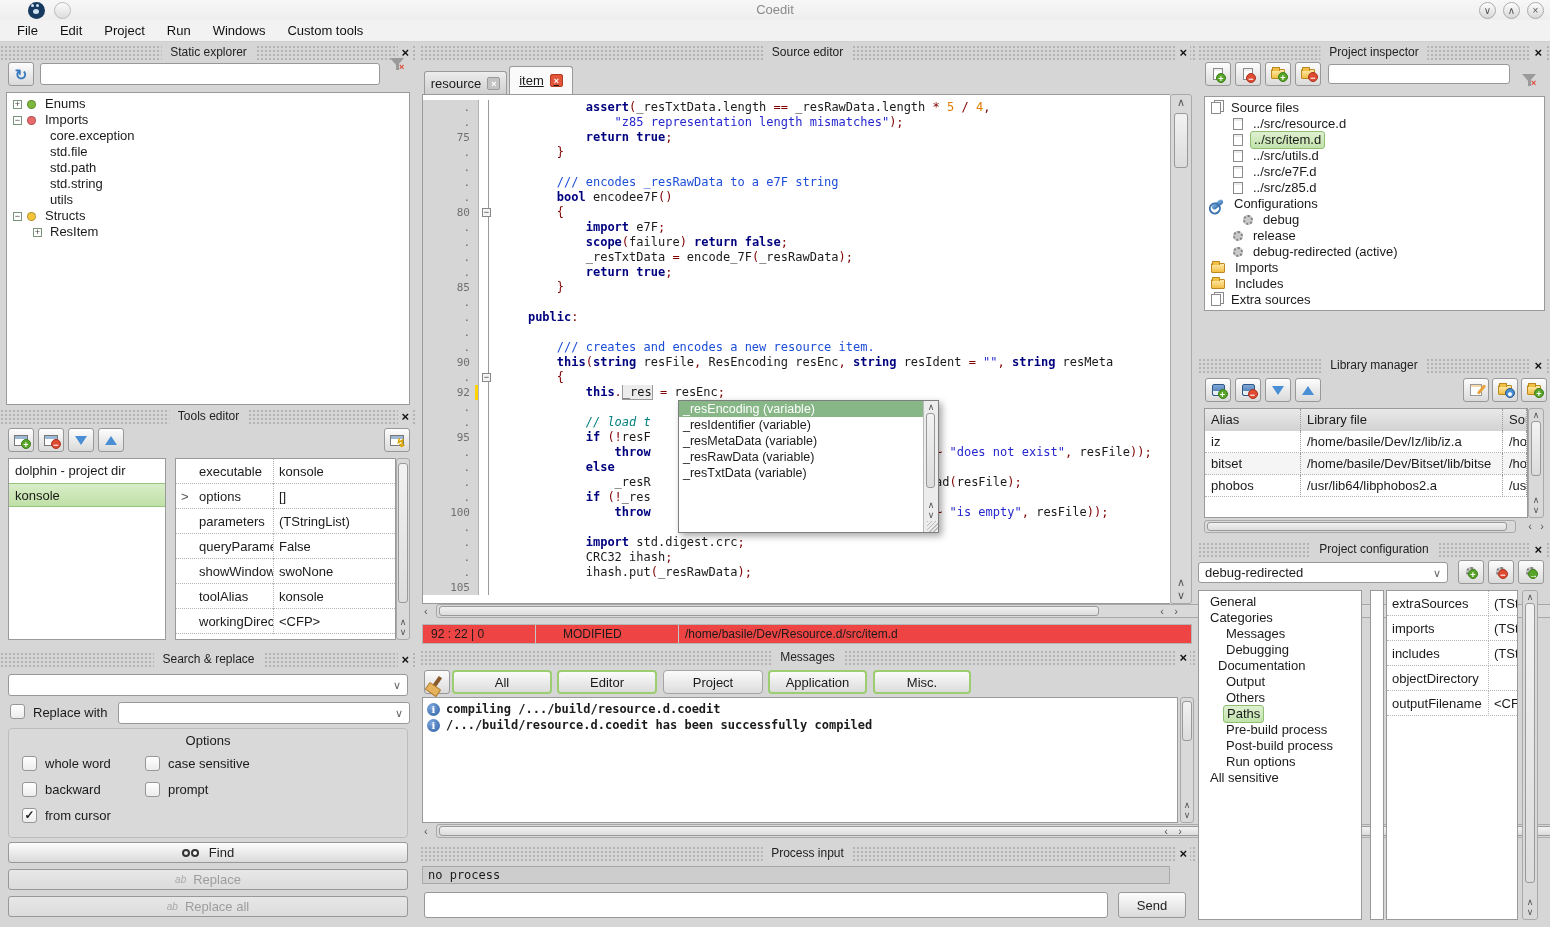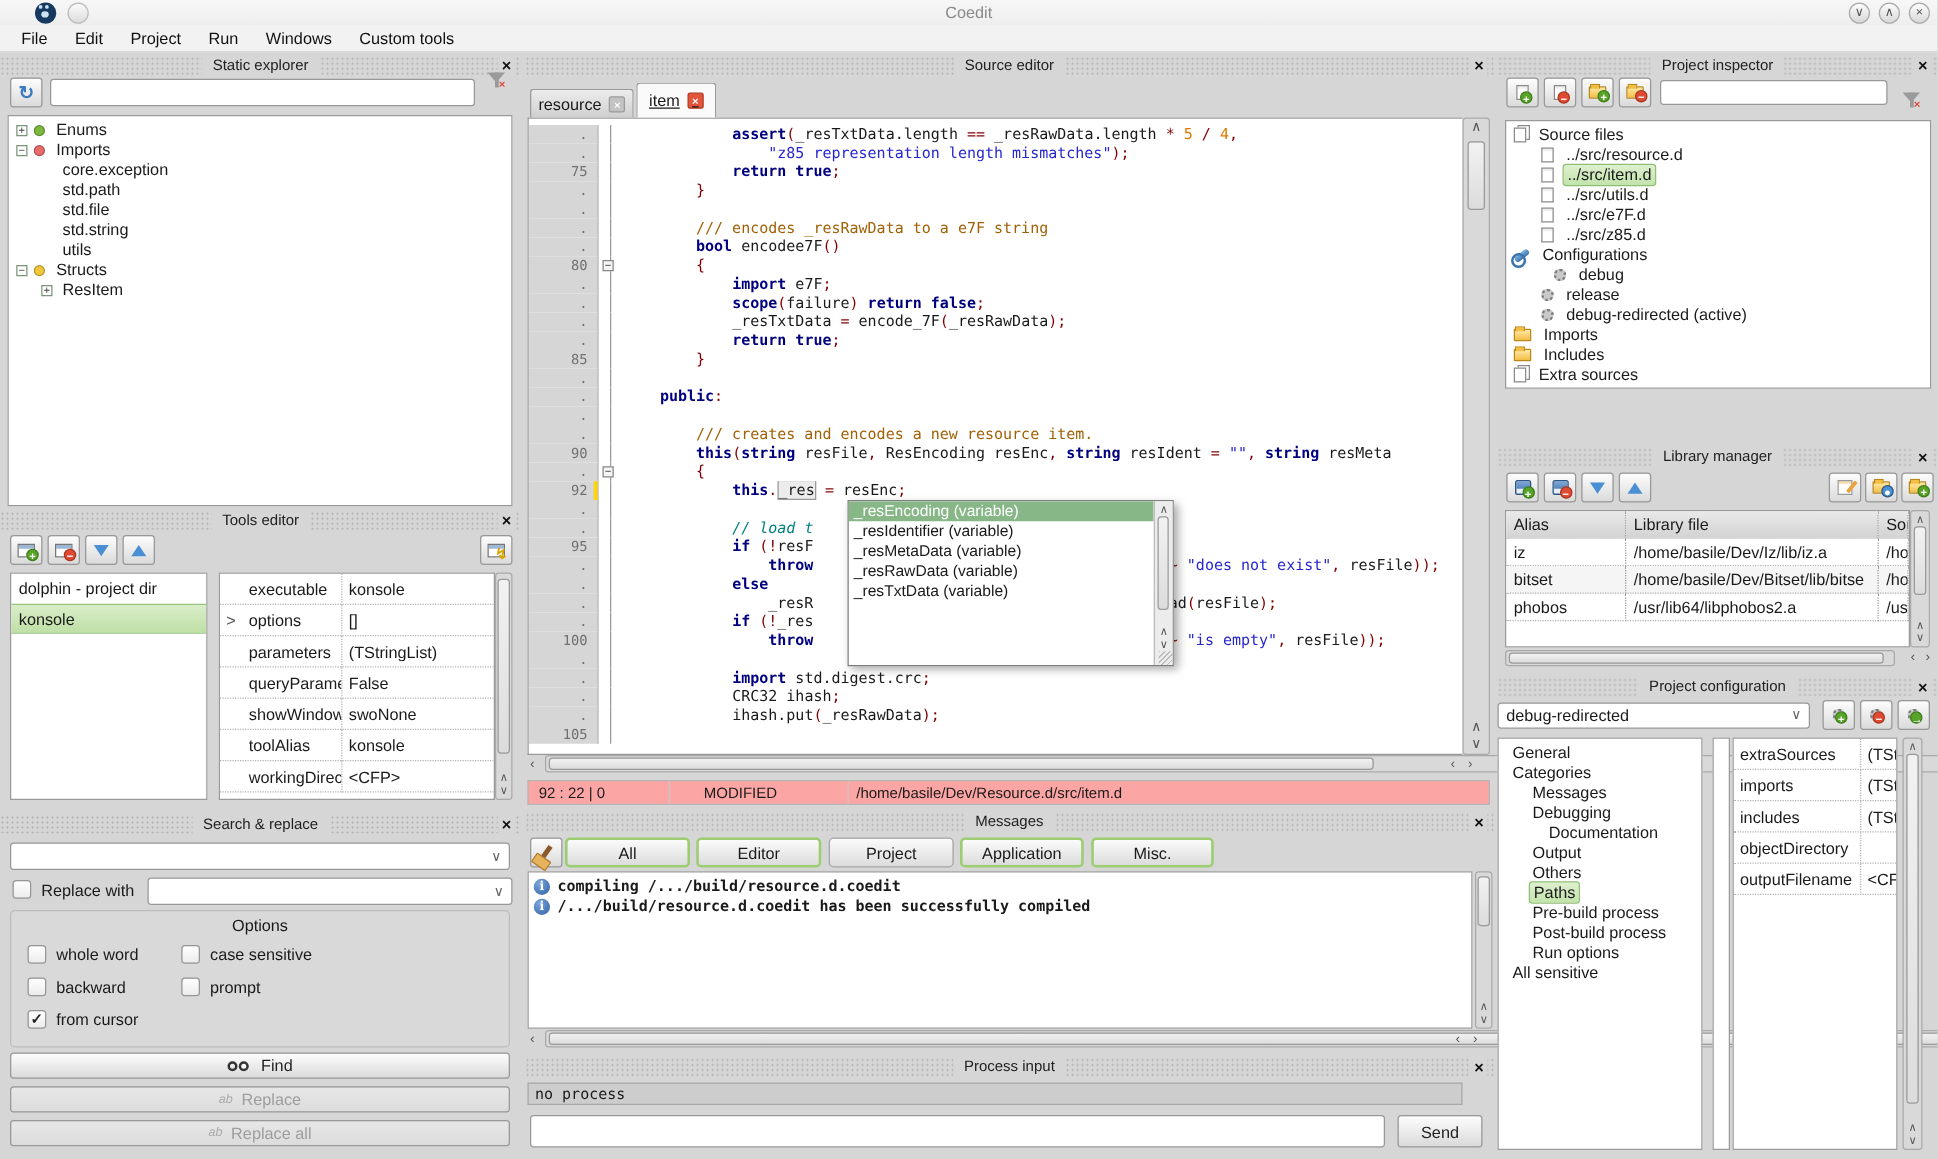--- a/index.html
+++ b/index.html
@@ -74,21 +74,21 @@
   
   .ed-row{height:15px;display:flex;position:relative}
   .gut{width:56px;flex:none;background:#d6d6d6;border-right:1px solid #b2b2b2;font-family:"DejaVu Sans Mono",monospace;font-size:11px;color:#707070;text-align:right;padding-right:8px;line-height:15px;position:relative}
   .fold{width:20px;flex:none;background:#fff;position:relative;background-image:linear-gradient(#9a9a9a,#9a9a9a);background-size:1px 100%;background-position:9px 0;background-repeat:no-repeat}
   .cline{flex:1;font-family:"DejaVu Sans Mono",monospace;font-size:12px;line-height:15px;white-space:pre;overflow:hidden}
   .kw{color:#00007f;font-weight:bold}
   .idn{color:#1a1a1a}
   .sym{color:#800000}
   .str{color:#2626cf}
   .num{color:#e07c00}
-  .com{color:#a16207}
+  .com{color:#1d4ed8}
   .comi{color:#008080;font-style:italic}
   .boxed{border:1px solid #9a9a9a;background:#ececec}
   .rfrag{position:absolute;left:512px;top:0;font-family:"DejaVu Sans Mono",monospace;font-size:12px;line-height:15px;white-space:pre}
   .foldbox{position:absolute;left:3px;top:3px;width:9px;height:9px;border:1px solid #888;background:#f4f4f4;font-size:9px;line-height:7px;text-align:center;color:#333}
   .ymark{position:absolute;right:0;top:0;width:3px;height:15px;background:#ffd400}
   
   .tab{position:absolute;border:1px solid #9a9a9a;border-bottom:none;border-radius:3px 3px 0 0;display:flex;align-items:center;justify-content:center;gap:6px;font-size:13px}
   .tab .tclose{width:13px;height:13px;border-radius:2px;color:#fff;font-size:9px;line-height:12px;text-align:center;font-weight:bold}
   
   .fbtn{position:absolute;height:24px;border-radius:4px;background:linear-gradient(#fbfbfb,#dcdcdc);display:flex;align-items:center;justify-content:center;font-size:13px}
@@ -150,25 +150,25 @@
       <span class="exp">−</span>
       <span class="dot dot-red"></span>
       <span class="tlabel">Imports</span>
     </div>
     <div class="tree-row" style="padding-left: 26px;">
       <span class="exp-sp"></span>
       <span class="tlabel">core.exception</span>
     </div>
     <div class="tree-row" style="padding-left: 26px;">
       <span class="exp-sp"></span>
-      <span class="tlabel">std.path</span>
+      <span class="tlabel">std.file</span>
     </div>
     <div class="tree-row" style="padding-left: 26px;">
       <span class="exp-sp"></span>
-      <span class="tlabel">std.file</span>
+      <span class="tlabel">std.path</span>
     </div>
     <div class="tree-row" style="padding-left: 26px;">
       <span class="exp-sp"></span>
       <span class="tlabel">std.string</span>
     </div>
     <div class="tree-row" style="padding-left: 26px;">
       <span class="exp-sp"></span>
       <span class="tlabel">utils</span>
     </div>
     <div class="tree-row" style="padding-left: 6px;">
@@ -494,21 +494,21 @@
 
 <div class="abs" style="left:422px;top:604px;width:770px;height:15px">
   <span class="chev abs" style="left:2px;top:1px">‹</span>
   <span class="sbar abs" style="left:14px;top:0;width:1118px;height:14px">
       <span class="sthumb" style="left:2px;top:1px;width:660px;height:10px"></span>
     </span>
   <span class="chev abs" style="right:28px;top:1px">‹</span>
     <span class="chev abs" style="right:14px;top:1px">›</span>
 </div>
 
-<div class="abs" style="left:422px;top:624px;width:770px;height:20px;background:#fca5a5;border:1px solid #b5b5b5;font-size:12px;line-height:18px">
+<div class="abs" style="left:422px;top:624px;width:770px;height:20px;background:#ef4444;border:1px solid #b5b5b5;font-size:12px;line-height:18px">
   <span class="abs" style="left:8px">92 : 22 | 0</span>
   <span class="abs" style="left:112px;height:18px;border-left:1px solid #c6c6c6"></span>
   <span class="abs" style="left:140px">MODIFIED</span>
   <span class="abs" style="left:255px;height:18px;border-left:1px solid #c6c6c6"></span>
   <span class="abs" style="left:262px">/home/basile/Dev/Resource.d/src/item.d</span>
 </div>
 
 <div id="popup" class="abs">
   <div id="pop-items" style="position:absolute;left:0;top:0;right:15px;bottom:0;overflow:hidden">
       <div class="pop-row sel">_resEncoding (variable)</div>
@@ -753,21 +753,21 @@
     </div>
     <div class="tree-row" style="padding-left: 8px;">
       <span class="tlabel">Categories</span>
     </div>
     <div class="tree-row" style="padding-left: 24px;">
       <span class="tlabel">Messages</span>
     </div>
     <div class="tree-row" style="padding-left: 24px;">
       <span class="tlabel">Debugging</span>
     </div>
-    <div class="tree-row" style="padding-left: 37px; align-items: center;">
+    <div class="tree-row" style="padding-left: 16px; align-items: center;">
       <span class="tlabel">Documentation</span>
     </div>
     <div class="tree-row" style="padding-left: 24px;">
       <span class="tlabel">Output</span>
     </div>
     <div class="tree-row" style="padding-left: 24px;">
       <span class="tlabel">Others</span>
     </div>
     <div class="tree-row" style="padding-left: 24px;">
       <span class="tlabel sel-green">Paths</span>

